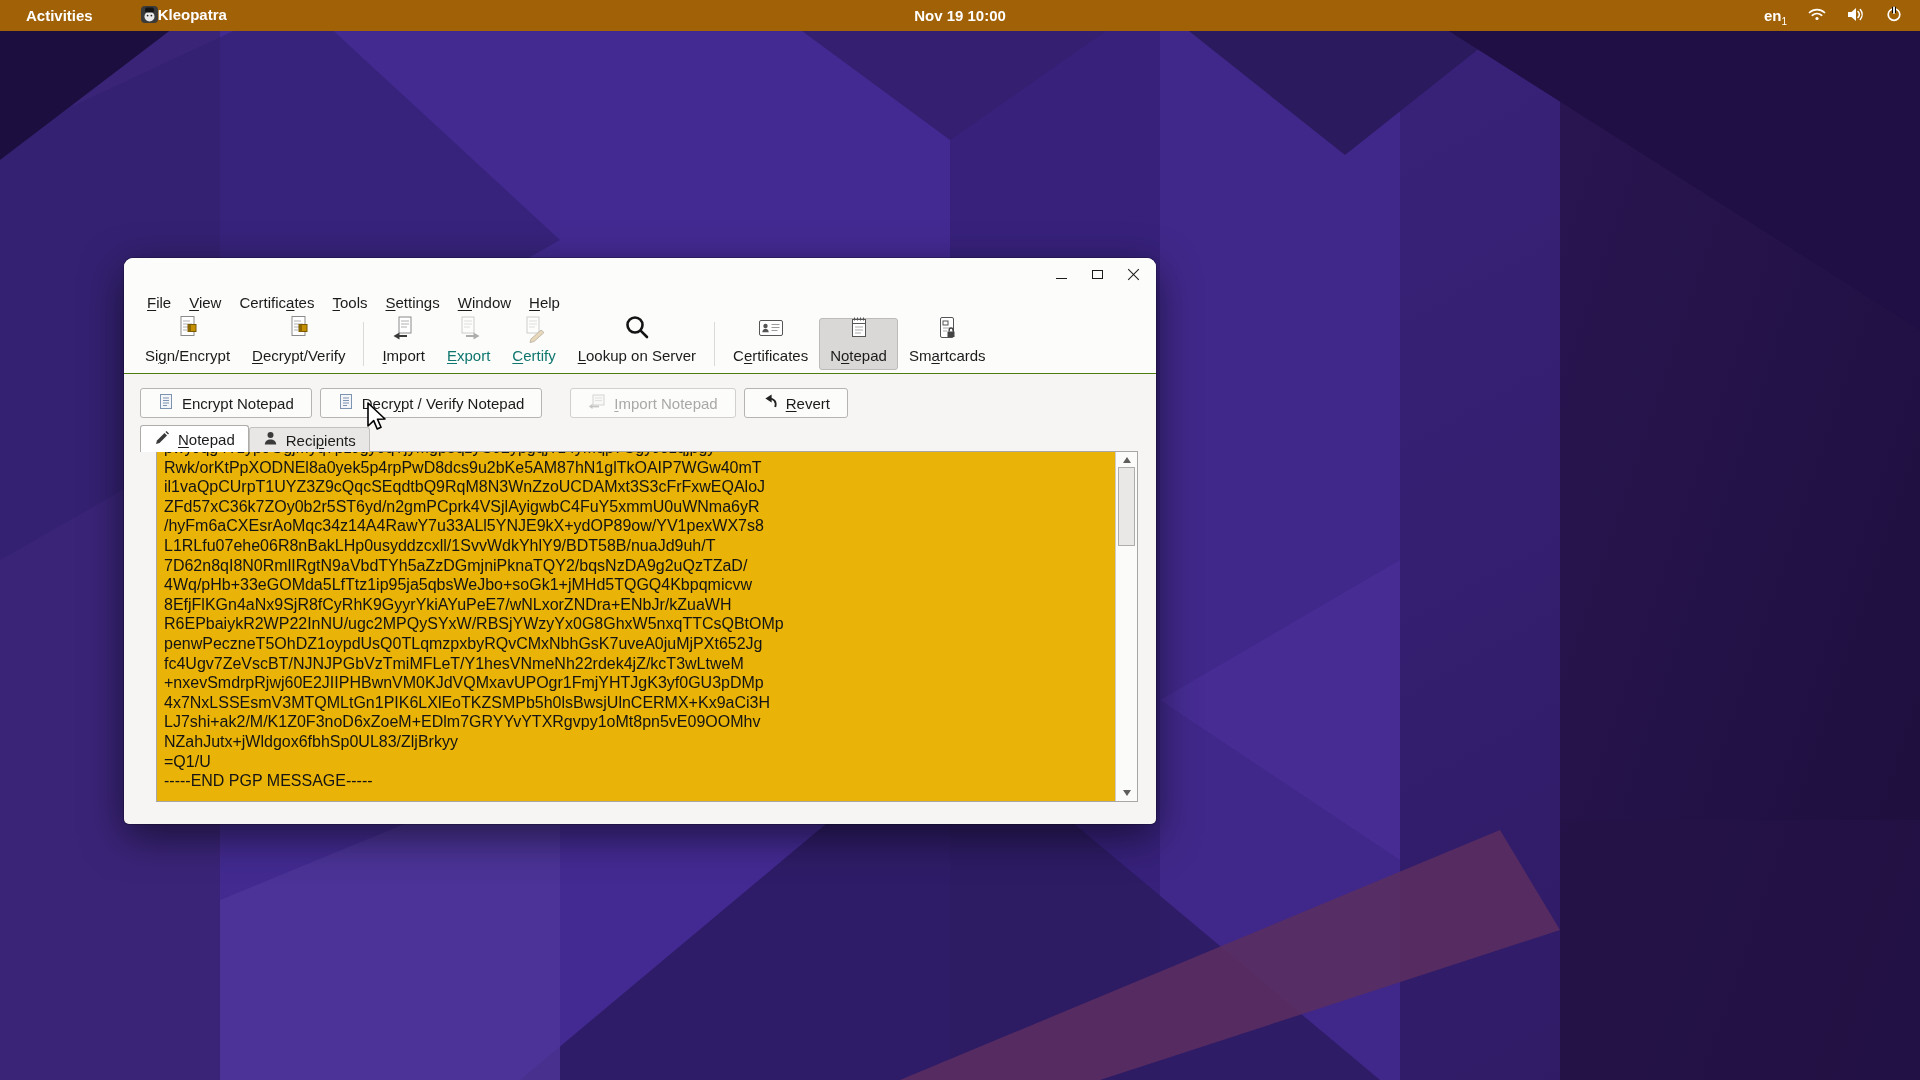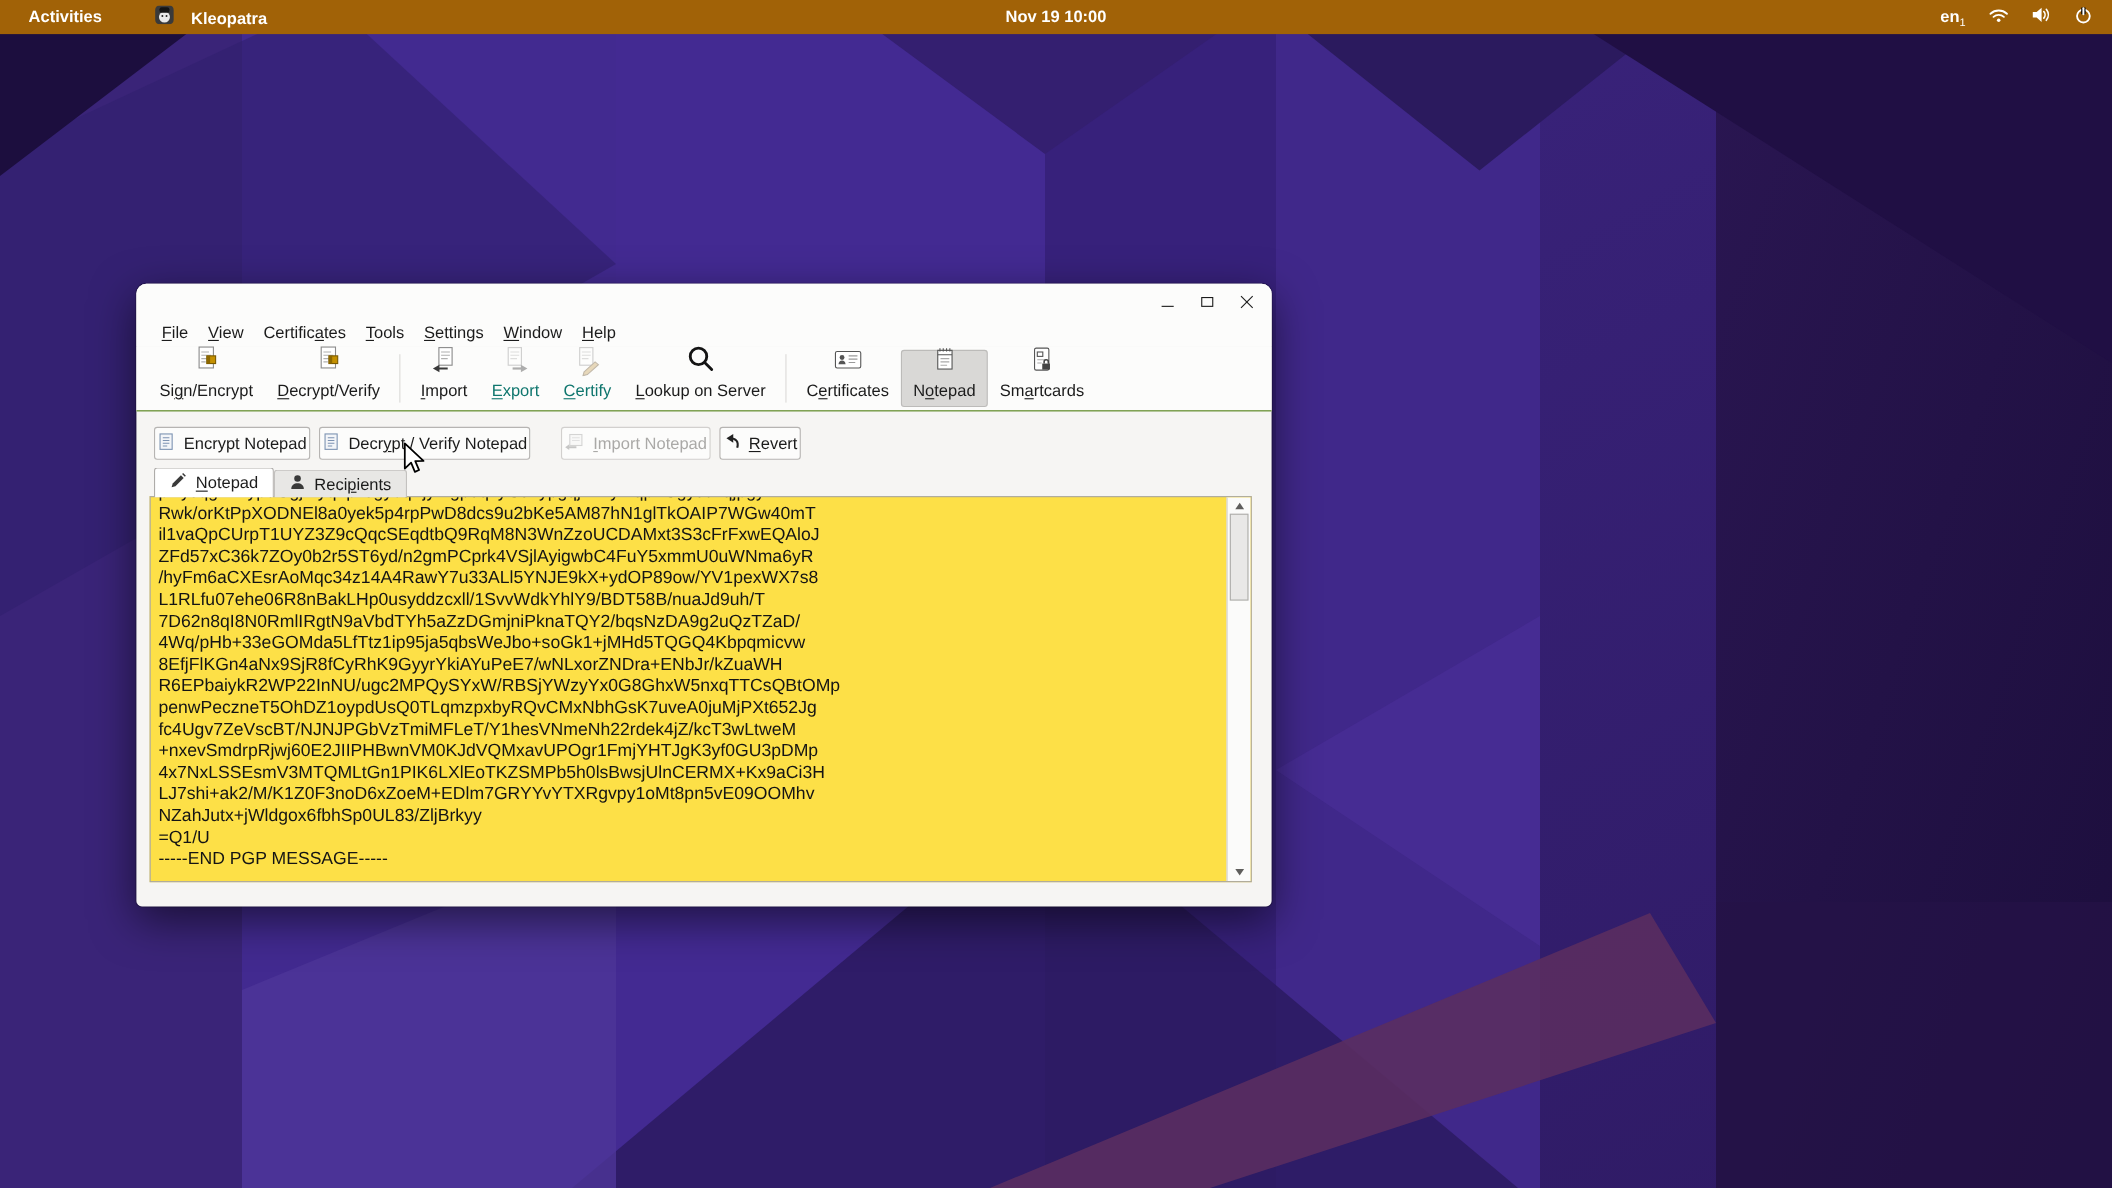--- a/index.html
+++ b/index.html
@@ -8,21 +8,21 @@
 
   
   #wallpaper{position:absolute;inset:0;}
   #wallpaper svg{display:block;width:100%;height:100%;}
 
   
   #topbar{position:absolute;top:0;left:0;right:0;height:31px;background:#a16207;
           color:#fff;display:flex;align-items:center;z-index:50;font-size:15px;}
   .tb-left{display:flex;align-items:center;padding-left:16px;}
   .tb-activities{font-weight:700;padding:2px 10px;border-radius:4px;}
-  .tb-app{display:flex;align-items:flex-end;gap:16px;margin-left:30px;font-weight:700;padding:2px 8px;}
+  .tb-app{display:flex;align-items:flex-start;gap:0;margin-left:30px;font-weight:700;padding:2px 8px;}
   .tb-center{position:absolute;left:50%;transform:translateX(-50%);font-weight:700;}
   .tb-right{margin-left:auto;display:flex;align-items:center;gap:21px;padding-right:18px;font-weight:700;}
   .kb-sub{font-size:10px;position:relative;top:4px;font-weight:400;}
 
   
   #window{position:absolute;left:124px;top:258px;width:1032px;height:566px;
           background:#f6f5f3;border-radius:9px 9px 5px 5px;
           box-shadow:0 12px 40px rgba(0,0,0,.55),0 0 0 1px rgba(0,0,0,.22);
           display:flex;flex-direction:column;z-index:10;}
   .titlebar{height:32px;background:#fcfcfb;border-radius:9px 9px 0 0;position:relative;flex:none;}
@@ -43,31 +43,31 @@
            border-bottom:1px solid #4d7c0f;flex:none;}
   .tool-item{display:flex;flex-direction:column;align-items:center;justify-content:flex-end;gap:1px;
              padding:3px 10px 5px;height:52px;border:1px solid transparent;border-radius:3px;
              font-size:15px;color:#1b1b1b;box-sizing:border-box;}
   .tool-item.active{background:#d9d8d6;border-color:#bcbbb9;}
   .tool-item.disabled{color:#0f766e;}
   .tool-item.disabled svg{opacity:.4;}
   .tool-sep{width:1px;height:44px;background:#dbdad8;margin:0 7px;flex:none;}
 
   .actions{display:flex;gap:8px;padding:14px 0 0 16px;height:44px;box-sizing:border-box;flex:none;}
-  .action-btn{display:flex;align-items:center;gap:8px;height:30px;padding:0 2px;background:#fcfcfb;
+  .action-btn{display:flex;align-items:center;gap:8px;height:30px;padding:0 17px;background:#fcfcfb;
               border:1px solid #b6b4b2;border-radius:3px;font-size:15px;color:#1b1b1b;box-sizing:border-box;}
   .action-btn.disabled{color:#aaa9a7;border-color:#d2d0ce;margin-left:20px;}
   .action-btn.disabled svg{opacity:.4;}
 
   .tabs{display:flex;padding:7px 0 0 16px;align-items:flex-end;height:34px;box-sizing:border-box;flex:none;position:relative;z-index:2;}
   .tab{display:flex;align-items:center;gap:8px;height:27px;padding:0 13px;font-size:15px;color:#1b1b1b;
        border:1px solid #aeaca9;border-bottom:none;border-radius:3px 3px 0 0;background:#fff;position:relative;z-index:3;box-sizing:border-box;}
   .tab.inactive{background:#e8e7e5;height:25px;z-index:1;border-color:#c3c1bf;}
 
-  .textwrap{position:relative;margin:0 18px 22px 12px;flex:1;background:#fde047;
+  .textwrap{position:relative;margin:0 18px 22px 32px;flex:1;background:#eab308;
             border:1px solid #a9a7a5;margin-top:-1px;overflow:hidden;z-index:1;}
   .textlines{position:absolute;left:7px;top:-14px;right:30px;font-size:16px;line-height:19.6px;
              color:#141414;white-space:pre;}
   .scrollbar{position:absolute;top:0;right:0;bottom:0;width:21px;background:#fbfbfa;border-left:1px solid #cecccb;}
   .sb-btn{position:absolute;left:0;right:0;height:14px;display:flex;align-items:center;justify-content:center;}
   .sb-up{top:1px;}
   .sb-down{bottom:1px;}
   .tri-up{width:0;height:0;border-left:4.5px solid transparent;border-right:4.5px solid transparent;border-bottom:6px solid #5f5e5c;}
   .tri-down{width:0;height:0;border-left:4.5px solid transparent;border-right:4.5px solid transparent;border-top:6px solid #5f5e5c;}
   .sb-thumb{position:absolute;left:2px;right:2px;top:15px;height:79px;background:#e9e8e7;border:1px solid #aeadab;box-sizing:border-box;}

